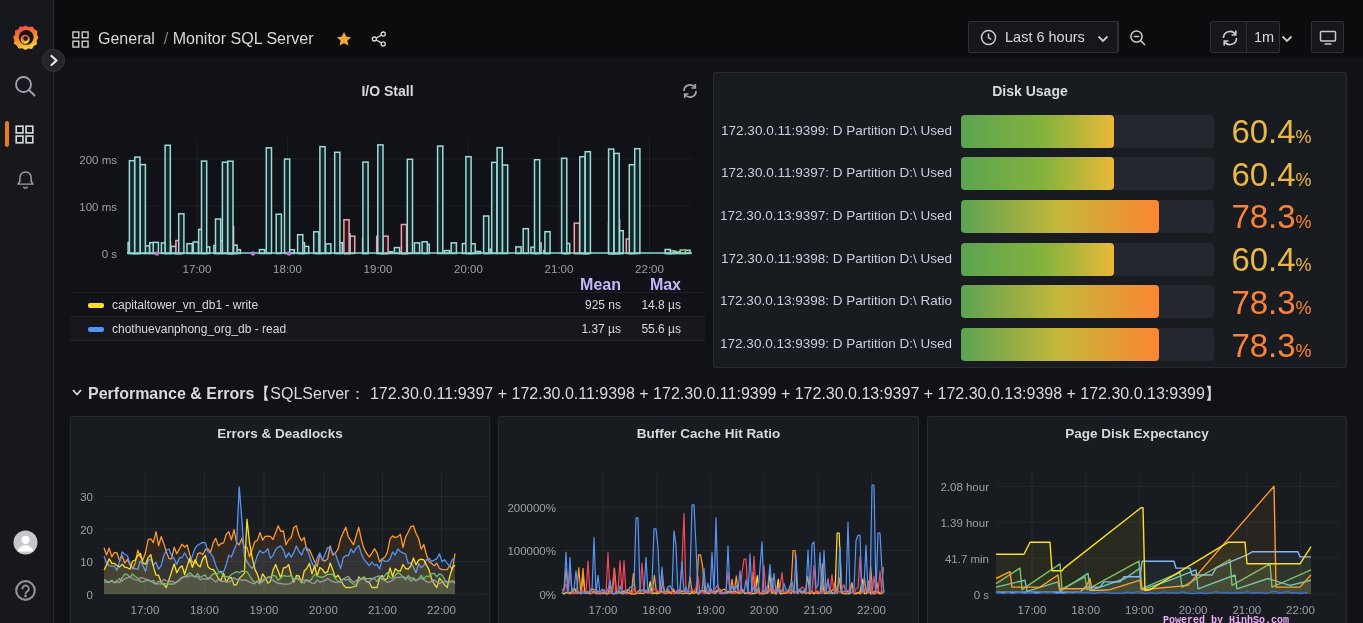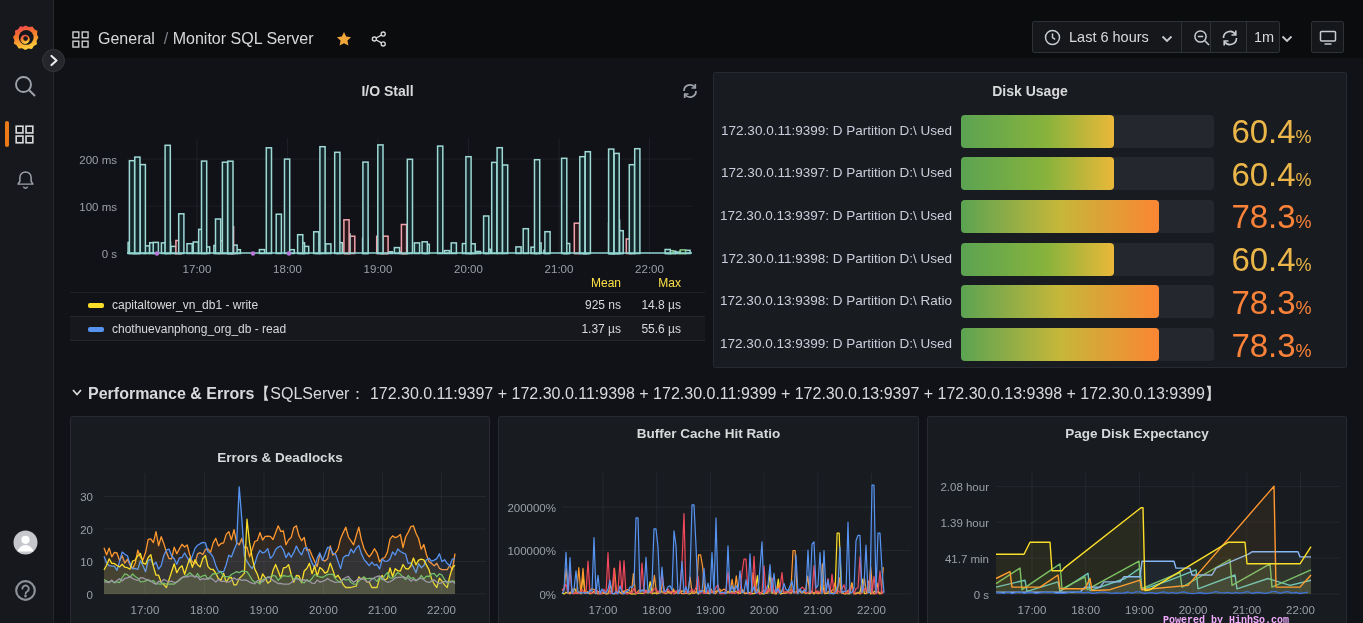--- a/index.html
+++ b/index.html
@@ -13,21 +13,21 @@
 .pt2 { font-size:13.5px; }
 .ax { font-family:"Liberation Sans",sans-serif; font-size:11.5px; fill:#9aa0a8; }
 .dlabel { position:absolute; left:652px; width:300px; text-align:right; font-size:13.5px; color:#ccccdc; white-space:nowrap; }
 .dtrack { position:absolute; left:961px; width:253px; height:33px; background:#24272e; border-radius:4px; }
 .dfill { position:absolute; left:961px; height:33px; border-radius:4px; }
 .dval { position:absolute; left:1214px; width:115px; text-align:center; font-size:33px; font-weight:400; line-height:41px; }
 .dval .pct { font-size:18px; font-weight:400; }
 #legend { position:absolute; left:70px; top:276px; width:635px; }
 .lstripe { background:rgba(204,204,220,0.035); }
 .lhead { position:relative; height:16px; }
-.lhead span { position:absolute; color:#fde047; font-size:12px; font-weight:400; }
+.lhead span { position:absolute; color:#c4b5fd; font-size:16px; font-weight:700; }
 .lrow { position:relative; height:24.3px; border-top:1px solid rgba(204,204,220,0.08); }
 .lrow:last-child { border-bottom:1px solid rgba(204,204,220,0.08); }
 .lrow .dash { position:absolute; left:18px; top:10px; width:16px; height:4.5px; border-radius:2px; }
 .lname { position:absolute; left:42px; top:5px; color:#d8d9da; font-size:12px; }
 .lval { position:absolute; top:5px; color:#d8d9da; font-size:12px; }
 .tbtn { position:absolute; top:21px; height:32px; border:1px solid #2c3235; border-radius:2px;
   background:#15171b; color:#d8d9da; }
 .tdiv { position:absolute; top:0; width:1px; height:30px; background:#2c3235; }
 .navtext { position:absolute; color:#d8d9da; font-size:14.5px; font-weight:500; }
 #wm { position:absolute; left:1163px; top:615px; color:#f0abfc;
@@ -51,21 +51,21 @@
 <svg class="abs" style="left:371px;top:31px" width="16" height="16" viewBox="0 0 19 19">
   <g stroke="#d8d9da" stroke-width="1.6" fill="none">
     <circle cx="14.5" cy="3.6" r="2.4"></circle>
       <circle cx="4" cy="9.5" r="2.4"></circle>
       <circle cx="14.5" cy="15.4" r="2.4"></circle>
     <line x1="6.2" y1="8.3" x2="12.4" y2="4.8"></line>
       <line x1="6.2" y1="10.7" x2="12.4" y2="14.2"></line>
   </g>
 </svg>
 
-<div class="tbtn" style="left:1032px;width:185px">
+<div class="tbtn" style="left:968px;width:151px">
   <svg class="abs" style="left:11px;top:7px" width="17" height="17" viewBox="0 0 17 17">
     <circle cx="8.5" cy="8.5" r="7" fill="none" stroke="#c7ccd1" stroke-width="1.5"></circle>
     <path d="M8.5 4.5 V8.7 L11.2 10.4" fill="none" stroke="#c7ccd1" stroke-width="1.5"></path>
   </svg>
   <span class="navtext" style="left:36px;top:7px">Last 6 hours</span>
   <svg class="abs" style="left:128px;top:13px" width="12" height="8" viewBox="0 0 12 8">
     <path d="M1.5 1.5 L6 6 L10.5 1.5" fill="none" stroke="#c7ccd1" stroke-width="1.8"></path>
   </svg>
   <div class="tdiv" style="left:148px"></div>
   <svg class="abs" style="left:160px;top:7px" width="18" height="18" viewBox="0 0 18 18">
@@ -337,21 +337,21 @@
 <div class="dval" style="top:324.5px;color:#fa8239">78.3<span class="pct">%</span></div>
 
 <svg class="abs" style="left:71px;top:388px" width="12" height="9" viewBox="0 0 12 9">
   <path d="M2 2 L6 6.5 L10 2" fill="none" stroke="#d8d9da" stroke-width="1.8"></path>
 </svg>
 <div class="abs" style="left:88px;top:384px;font-size:16px;color:#d8d9da;white-space:nowrap;"><b>Performance &amp; Errors</b>【SQLServer：  172.30.0.11:9397 + 172.30.0.11:9398 + 172.30.0.11:9399 + 172.30.0.13:9397 + 172.30.0.13:9398 + 172.30.0.13:9399】</div>
 
 <div class="panel" style="left:70px;top:416px;width:420px;height:296px"></div>
 <div class="panel" style="left:498px;top:416px;width:421px;height:296px"></div>
 <div class="panel" style="left:927px;top:416px;width:420px;height:296px"></div>
-<div class="ptitle pt2" style="left:70px;top:450px;width:420px">Errors &amp; Deadlocks</div>
+<div class="ptitle pt2" style="left:70px;top:426px;width:420px">Errors &amp; Deadlocks</div>
 <div class="ptitle pt2" style="left:498px;top:426px;width:421px">Buffer Cache Hit Ratio</div>
 <div class="ptitle pt2" style="left:927px;top:426px;width:420px">Page Disk Expectancy</div>
 <svg class="abs" style="left:0;top:0;z-index:2" width="1363" height="623" viewBox="0 0 1363 623">
     <line x1="145" y1="473" x2="145" y2="594.0" stroke="rgba(204,204,220,0.07)" stroke-width="1"></line>
     <line x1="204.5" y1="473" x2="204.5" y2="594.0" stroke="rgba(204,204,220,0.07)" stroke-width="1"></line>
     <line x1="264" y1="473" x2="264" y2="594.0" stroke="rgba(204,204,220,0.07)" stroke-width="1"></line>
     <line x1="323.5" y1="473" x2="323.5" y2="594.0" stroke="rgba(204,204,220,0.07)" stroke-width="1"></line>
     <line x1="382.5" y1="473" x2="382.5" y2="594.0" stroke="rgba(204,204,220,0.07)" stroke-width="1"></line>
     <line x1="441.5" y1="473" x2="441.5" y2="594.0" stroke="rgba(204,204,220,0.07)" stroke-width="1"></line>
     <line x1="104.0" y1="594.0" x2="486" y2="594.0" stroke="rgba(204,204,220,0.07)" stroke-width="1"></line>

